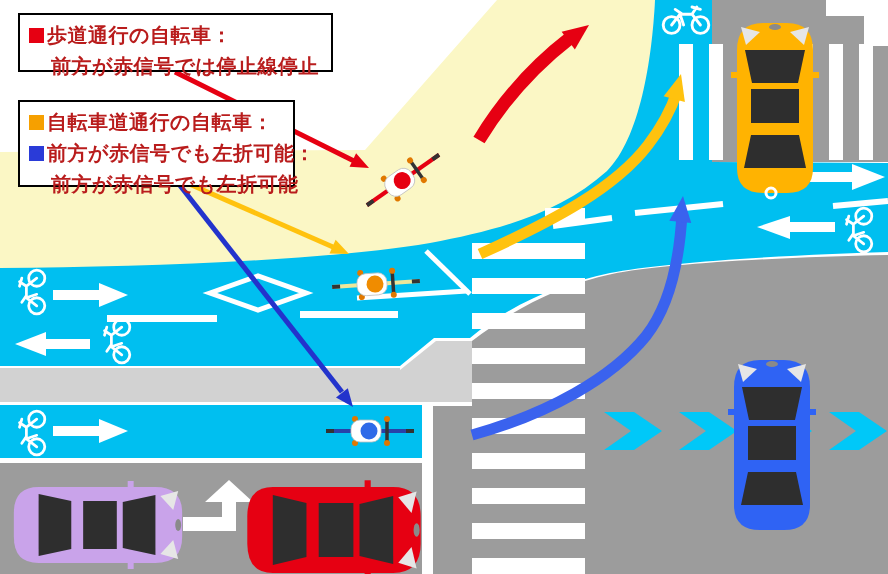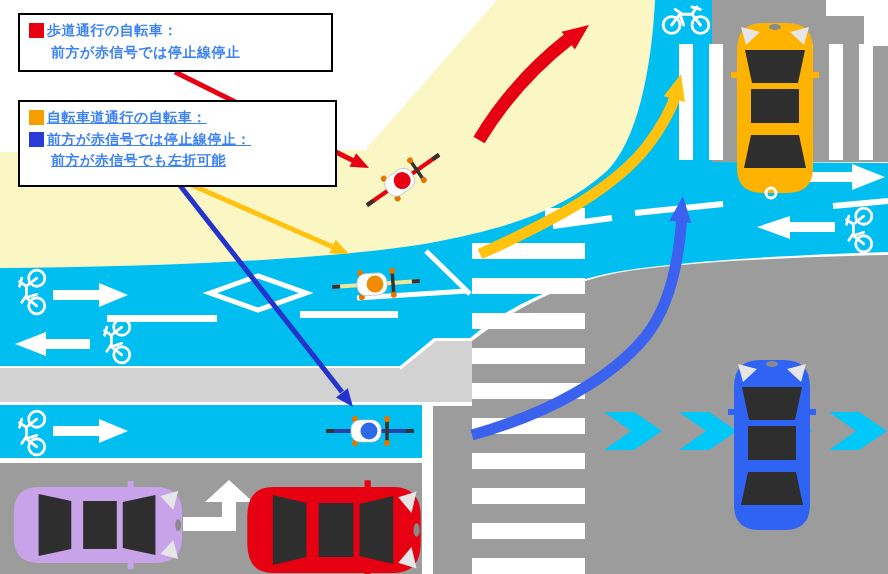--- a/index.html
+++ b/index.html
@@ -1,30 +1,30 @@
 <!DOCTYPE html>
 <html style="--cyan: #00bff0; --cream: #fbf7c5; --road: #9c9c9c; --median: #d2d2d2; --white: #ffffff; --red: #e60012; --yellow: #ffc20e; --orange: #f6a000; --blue_bullet: #2a3bd8; --blue_leader: #2333cc; --blue_arrow: #3a62ee; --chevron: #00c8f8; --car_yellow: #ffb301; --car_blue: #2f63f4; --car_purple: #c9a3ea; --car_red: #e60012; --window: #2e2e2e; --bike_frame_red: #e60012; --bike_frame_yellow: #eee79a; --bike_frame_blue: #2841a8; --head_orange: #f08c00; --head_blue: #2e6ae8; --hand_orange: #e07800;"><head>
 <meta charset="utf-8">
 <style>
   html,body{margin:0;padding:0;background:#fff;}
   .stage{position:relative;width:888px;height:574px;overflow:hidden;
          font-family:"Liberation Sans","DejaVu Sans",sans-serif;}
   .scene{position:absolute;inset:0;}
   .legend-box{position:absolute;background:#fff;border:2.5px solid #000;
               box-sizing:border-box;padding:5px 8px 4px 9px;
-              font-size:14px;font-weight:600;color:#3b82f6;line-height:1.55;
+              font-size:20px;font-weight:600;color:#b91c1c;line-height:1.55;
               letter-spacing:.5px;white-space:nowrap;}
   .legend-line{display:flex;align-items:center;}
   .legend-line.indent{padding-left:22px;}
   .bullet{display:inline-block;width:15px;height:15px;margin-right:3px;flex:0 0 auto;}
   .bullet.red{background:var(--red);}
   .bullet.orange{background:var(--orange);}
   .bullet.blue{background:var(--blue_bullet);}
   #box1{left:18px;top:13px;width:315px;height:59px;}
-  #box2{left:18px;top:100px;width:319px;height:87px;text-decoration:underline;}
+  #box2{left:18px;top:100px;width:277px;height:87px;}
 </style>
 </head>
 <body>
 
 <div class="stage">
 
 <svg class="scene" viewBox="0 0 888 574" xmlns="http://www.w3.org/2000/svg">
 
   <defs>
 
@@ -217,20 +217,20 @@
   </div>
 </div>
 
 <div class="legend-box" id="box2">
   <div class="legend-line">
     <span class="bullet orange"></span>
     <span>自転車道通行の自転車：</span>
   </div>
   <div class="legend-line">
     <span class="bullet blue"></span>
-    <span>前方が赤信号では停止線停止：</span>
+    <span>前方が赤信号でも左折可能：</span>
   </div>
   <div class="legend-line indent">
     <span>前方が赤信号でも左折可能</span>
   </div>
 </div>
 
 </div>
 
 </body></html>

